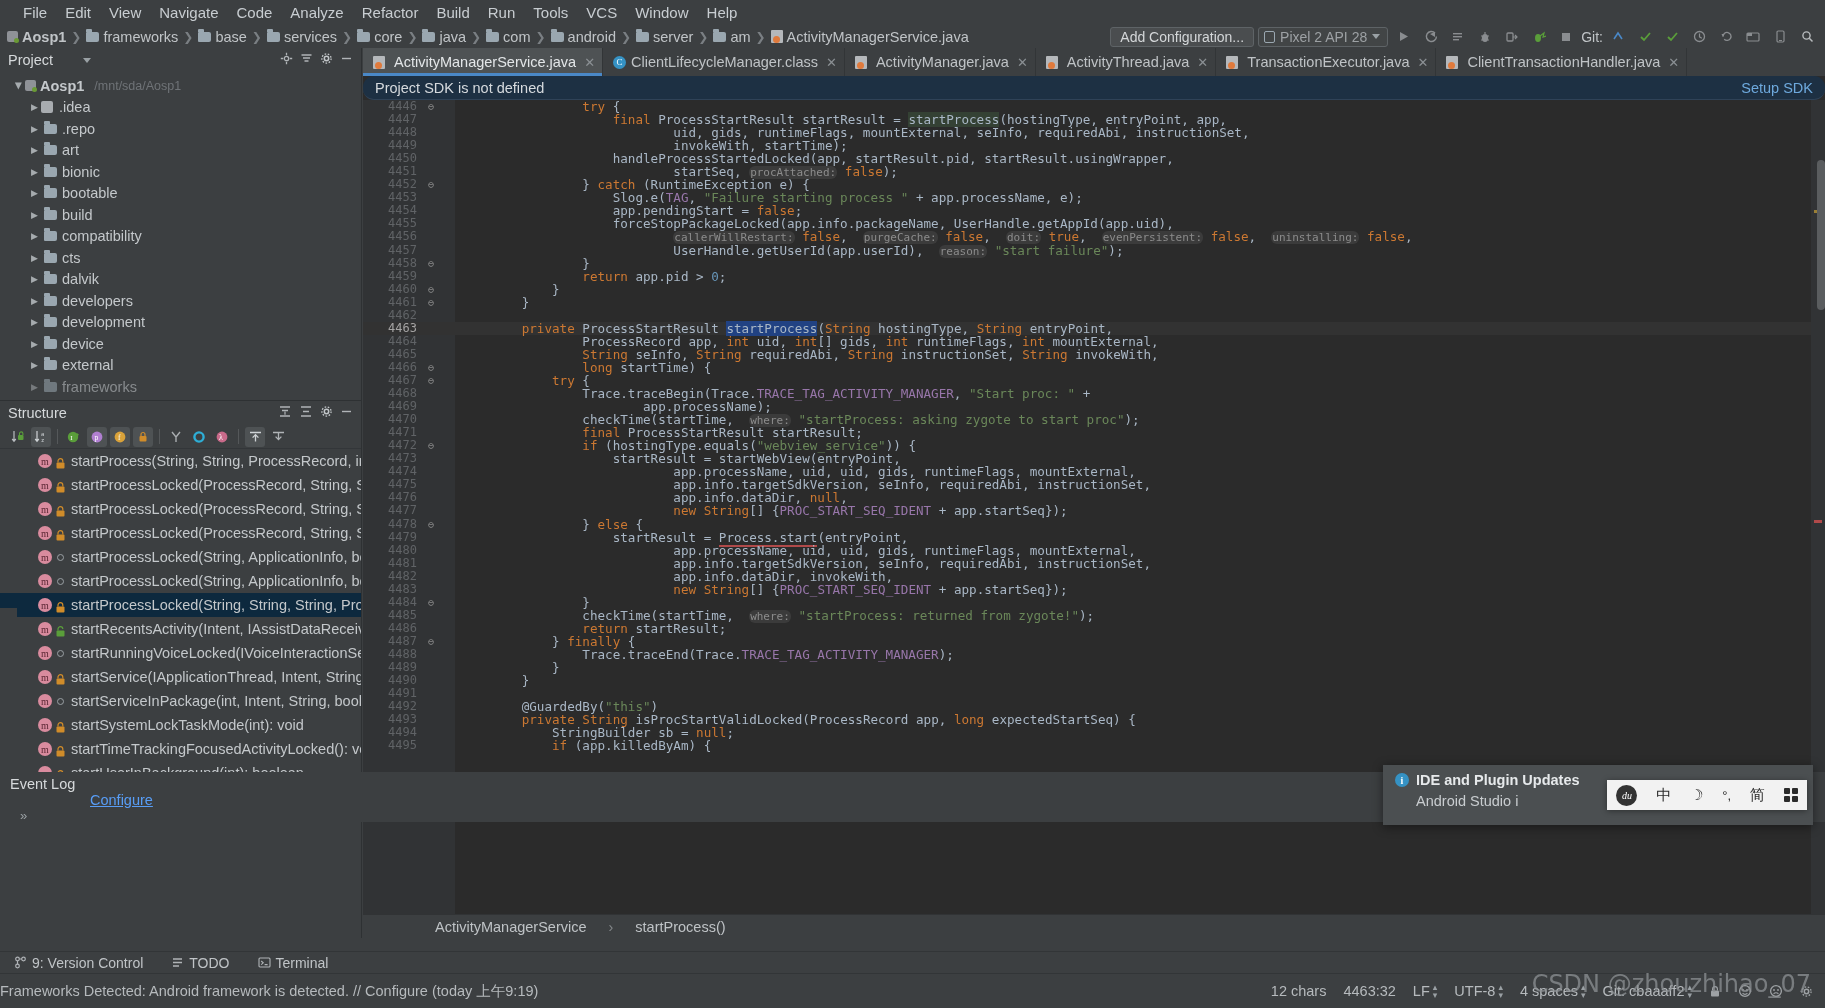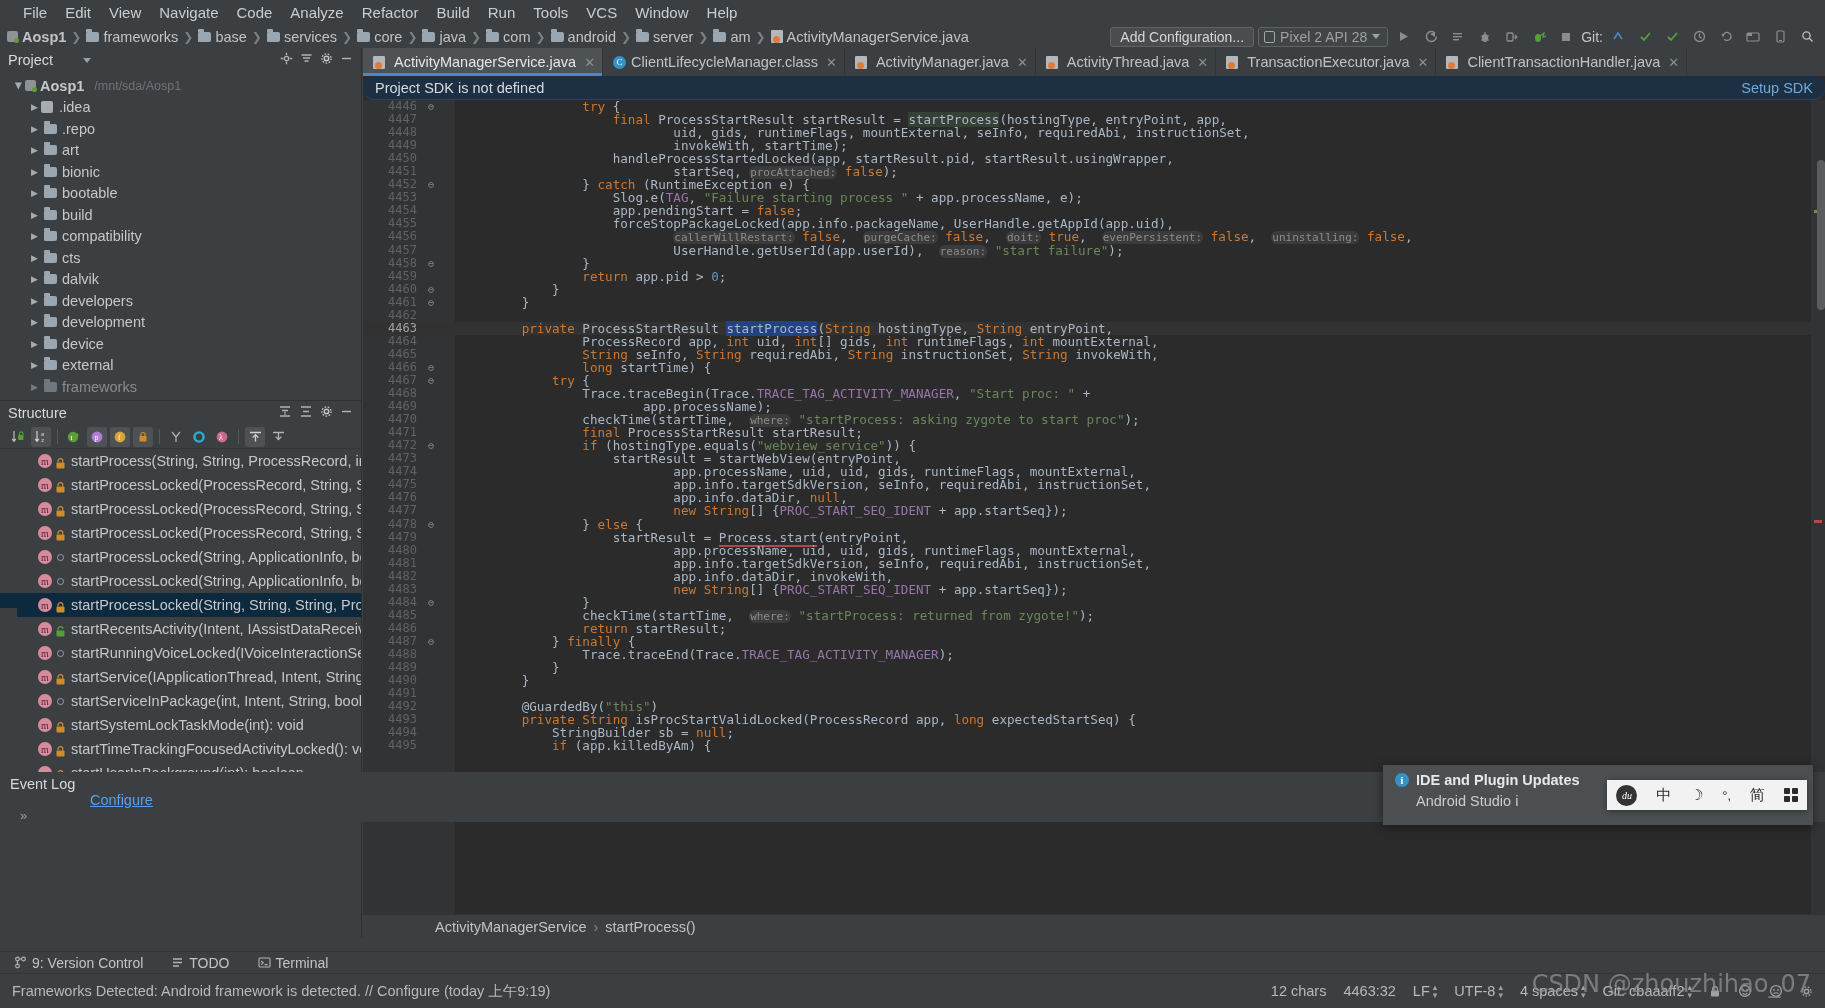--- a/index.html
+++ b/index.html
@@ -143,21 +143,21 @@
   .str{color:#6a8759;}
   .num2{color:#6897bb;}
   .cmtparam{color:#8c8c8c;background:#3b3b3b;border-radius:6px;padding:0 1px;font-size:11px;}
   .sel-tok{background:#344134;}
   .hl-tok{background:#214283;color:#a9b7c6;}
   .cst{color:#9876aa;}
   .err{border-bottom:2px solid #b04a4a;}
 
   .breadcrumb-foot{
     position:absolute;left:0;right:0;bottom:0;height:24px;background:#3c3f41;
-    display:flex;align-items:center;padding-left:72px;font-size:14.5px;color:#bfc3c6;gap:7px;
+    display:flex;align-items:center;padding-left:72px;font-size:14.5px;color:#bfc3c6;gap:22px;
     border-top:1px solid #313335;
   }
   .bc-sep{color:#84888b;}
 
   .marker-strip{position:absolute;right:0;top:52px;bottom:24px;width:14px;background:#313335;}
   .mk{position:absolute;right:3px;width:8px;height:3px;}
   .elog{
     position:absolute;left:0;top:772px;width:1825px;height:50px;background:#3c3f41;
   }
   .elog-title{font-size:14.5px;color:#d6d9db;padding:4px 0 0 10px;}
@@ -166,21 +166,21 @@
 
   .statusbar-tools{
     position:absolute;left:0;bottom:35px;width:1825px;height:22px;background:#3c3f41;
     display:flex;align-items:center;font-size:14px;color:#c0c4c7;border-top:1px solid #323537;
   }
   .stool{display:flex;align-items:center;gap:5px;padding:0 14px;}
   .statusbar{
     position:absolute;left:0;bottom:0;width:1825px;height:35px;background:#3c3f41;
     display:flex;align-items:center;font-size:14.5px;color:#b6babd;border-top:1px solid #323537;
   }
-  .sb-left{padding-left:12px;display:flex;align-items:center;gap:8px;}
+  .sb-left{display:flex;align-items:center;gap:8px;}
   .sb-right{margin-left:auto;display:flex;align-items:center;gap:17px;padding-right:12px;}
   .sb-item{display:flex;align-items:center;gap:3px;white-space:nowrap;}
   .sb-arrows{display:inline-block;font-size:9px;line-height:8px;color:#9aa0a4;}
 
   
   .notif{
     position:absolute;right:12px;top:765px;width:430px;height:60px;background:#4b4f51;
     box-shadow:0 2px 10px rgba(0,0,0,.45);
   }
   .notif-title{display:flex;align-items:center;gap:7px;padding:7px 0 0 12px;font-size:14.5px;color:#e6e9eb;font-weight:bold;}

